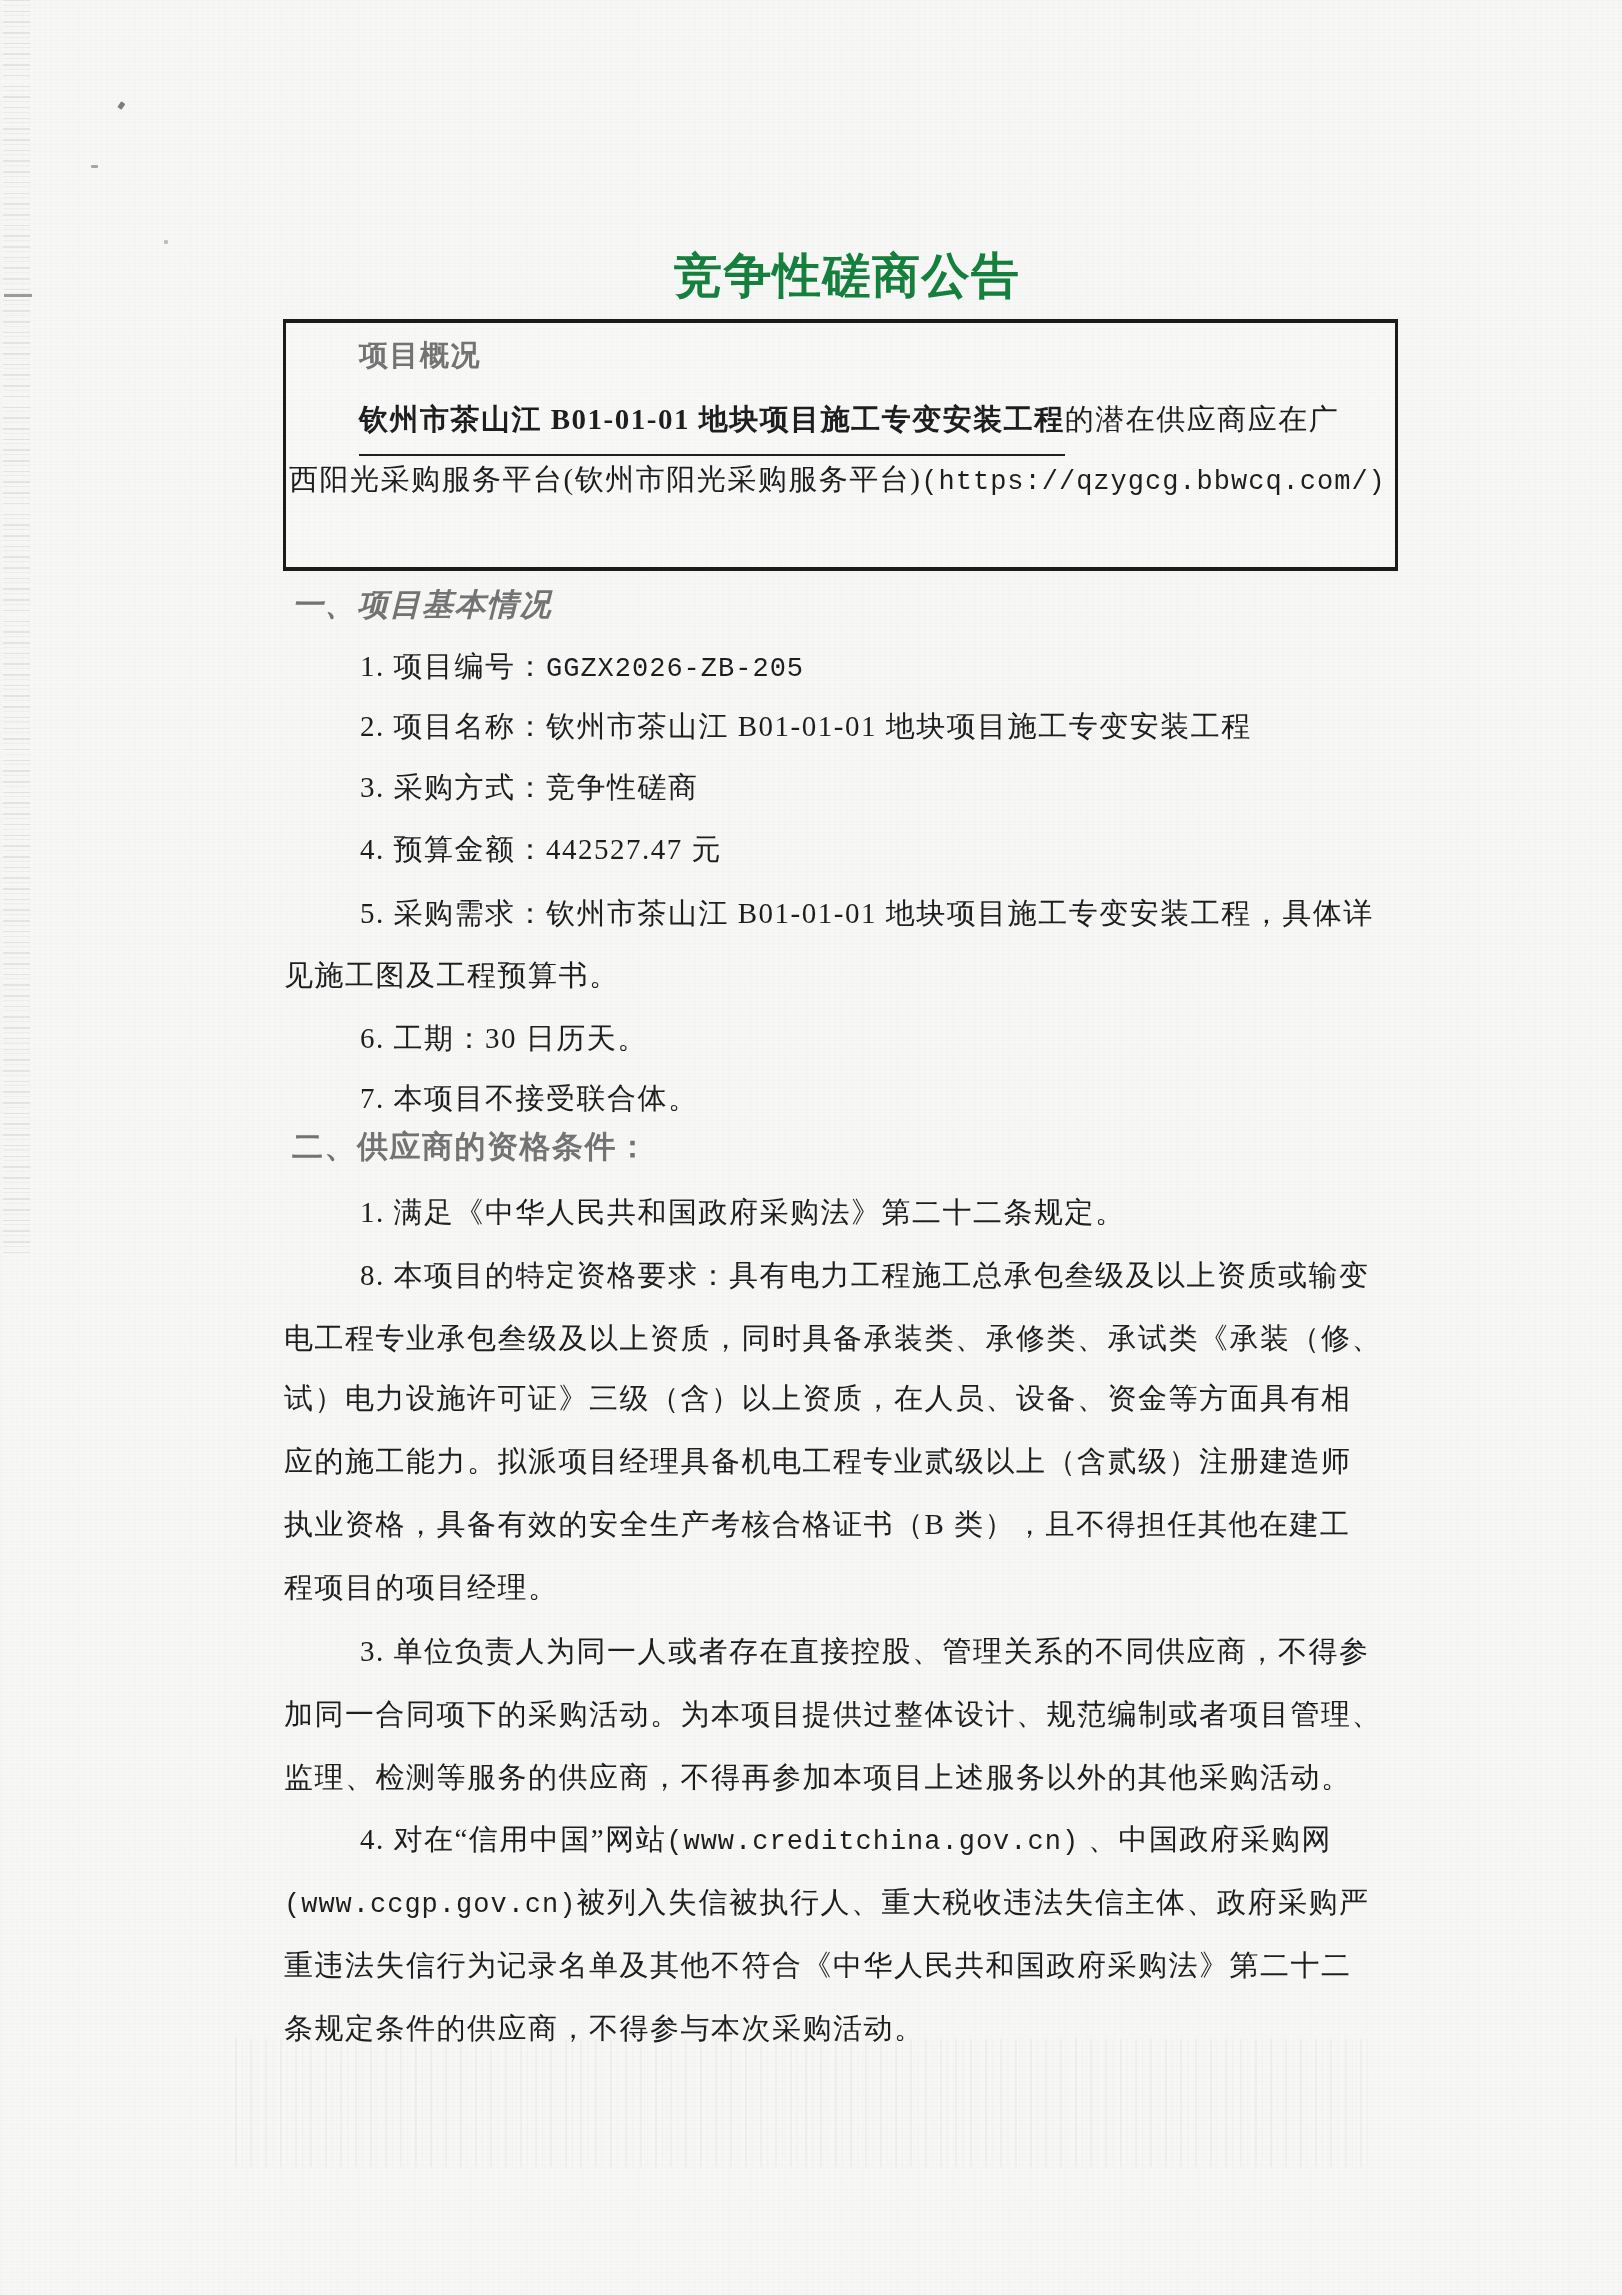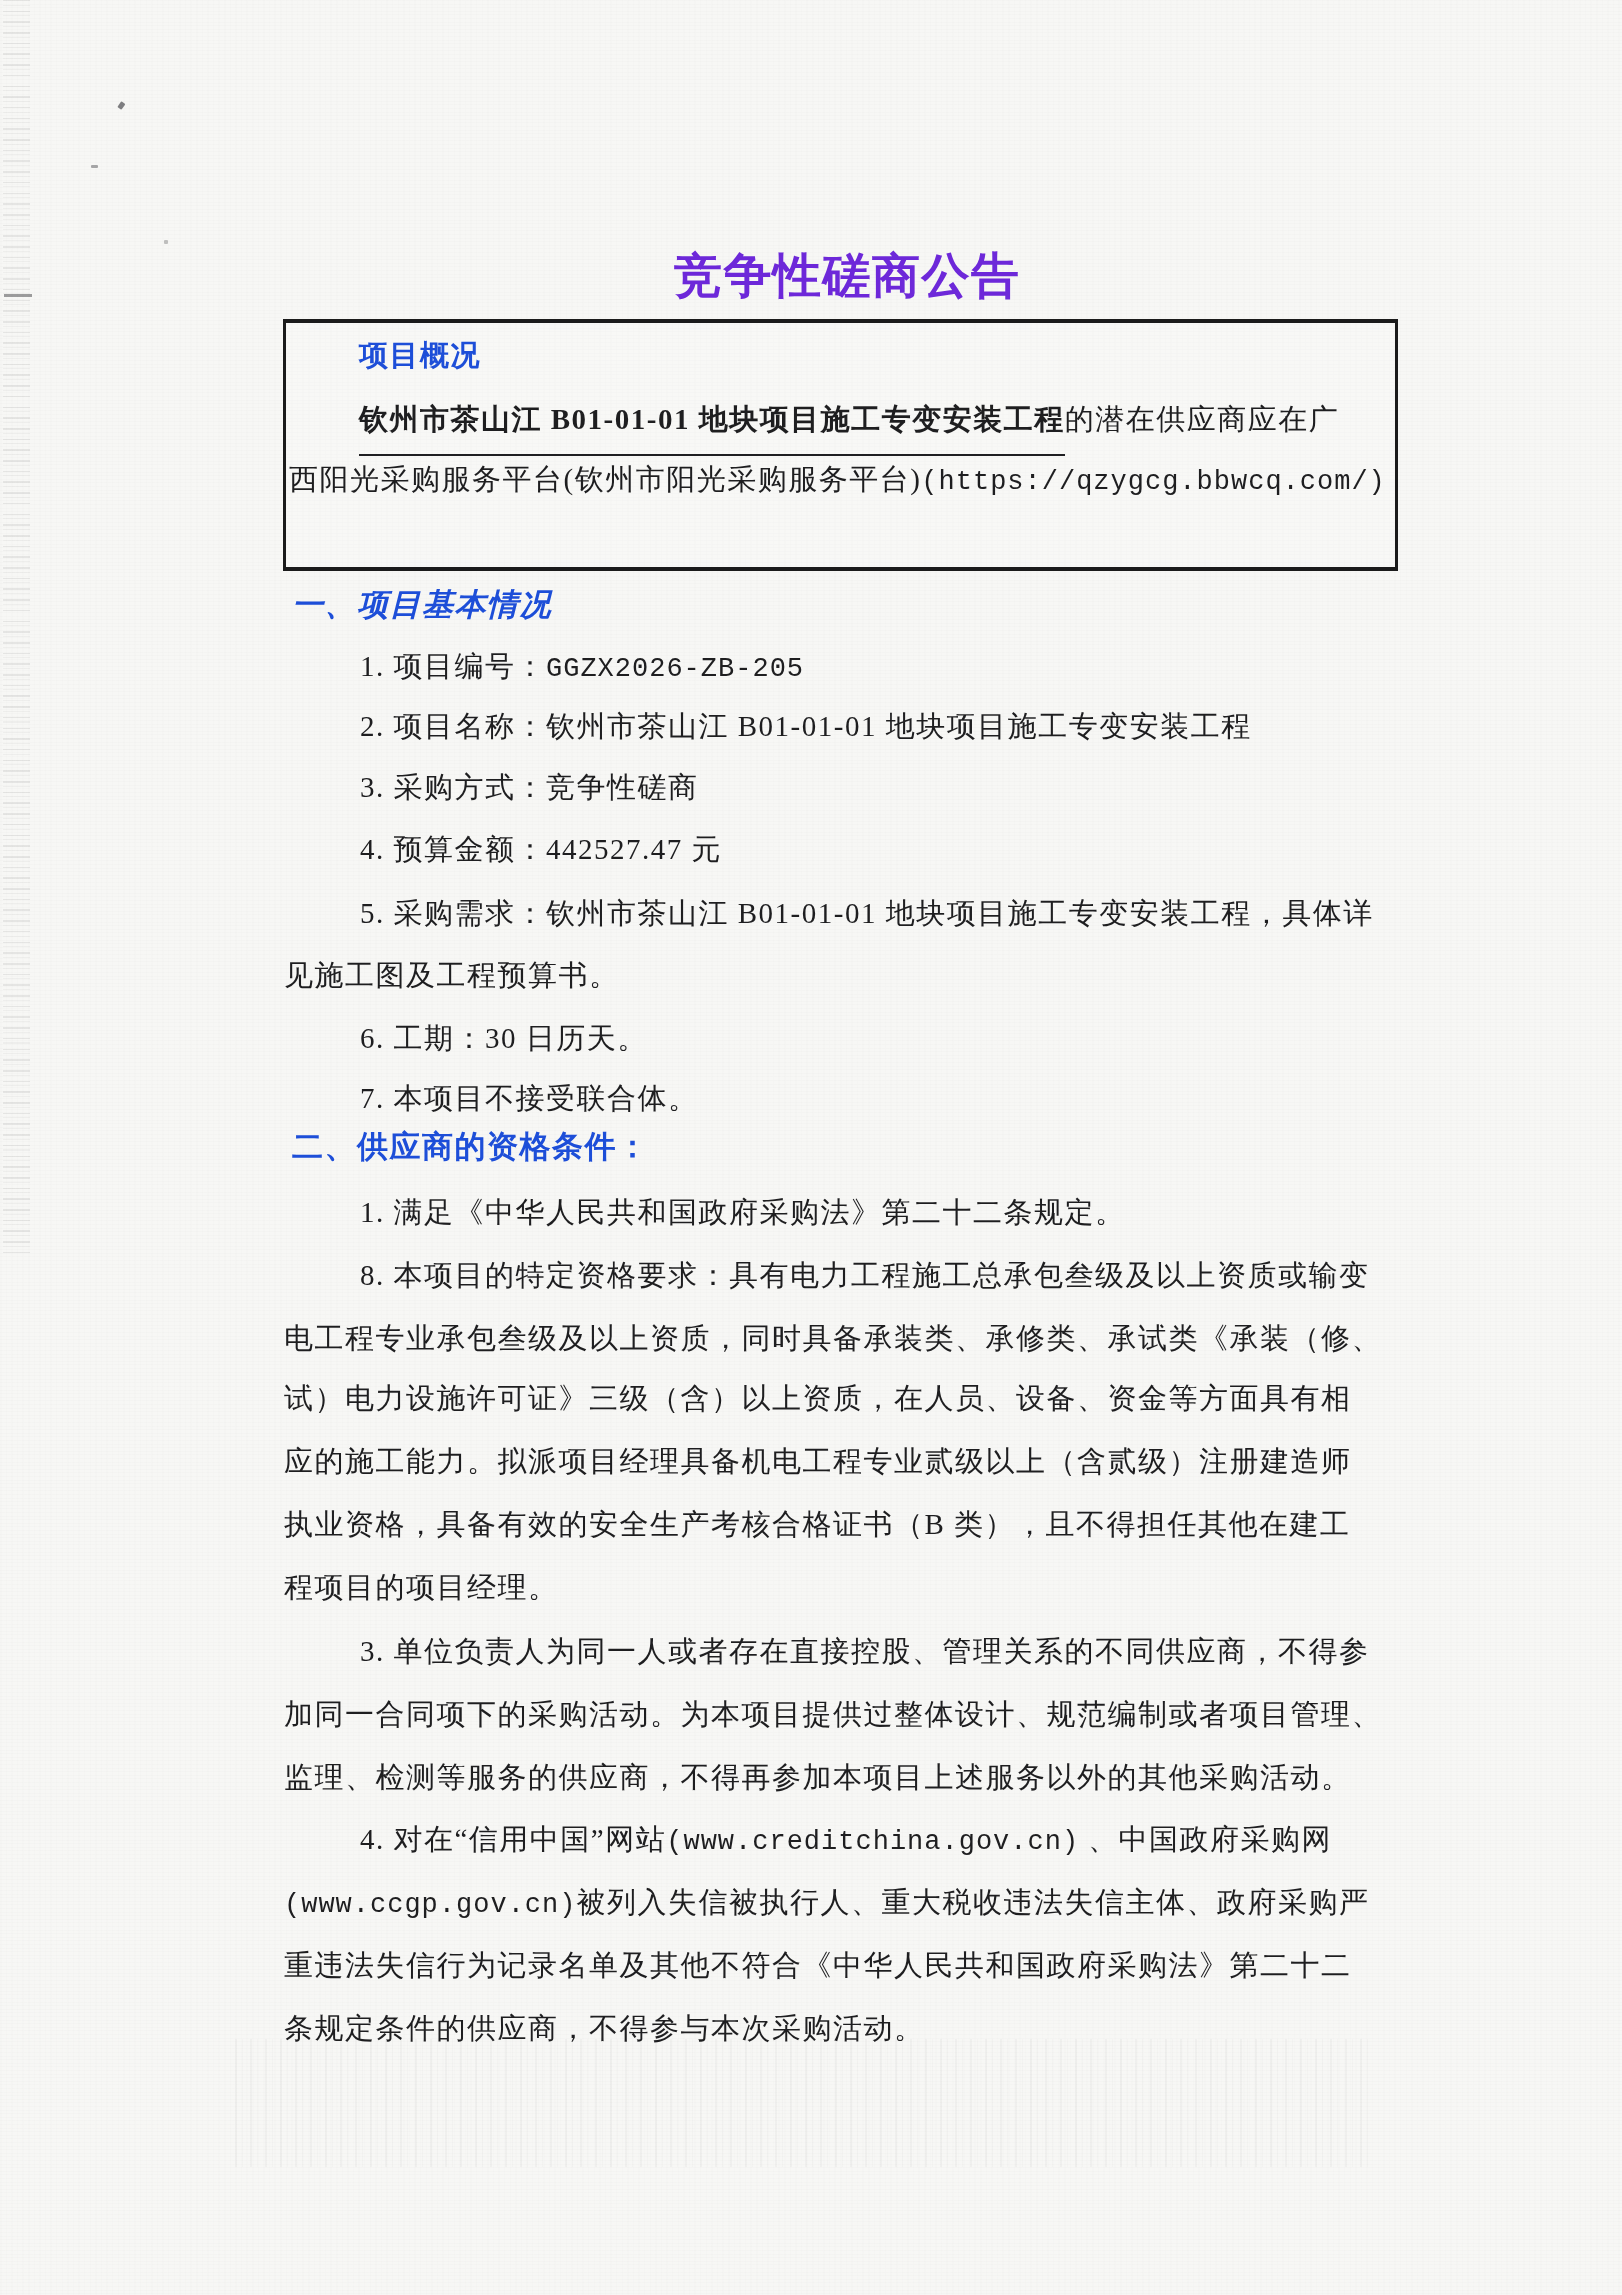--- a/index.html
+++ b/index.html
@@ -22,42 +22,42 @@
     background:
       repeating-linear-gradient(180deg, rgba(0,0,0,0.012) 0 1px, rgba(0,0,0,0) 1px 3.6px),
       repeating-linear-gradient(90deg, rgba(0,0,0,0.008) 0 1.5px, rgba(0,0,0,0) 1.5px 5.6px);
     pointer-events:none;
   }
   .doc-title {
     position:absolute;
     left:674px; top:244px;
     font-size:48px; font-weight:bold;
     letter-spacing:1.5px;
-    color:#6d28d9;
+    color:#15803d;
     white-space:nowrap;
   }
   .overview-box {
     position:absolute;
     left:283px; top:319px;
     width:1115px; height:252px;
     border:3.1px solid #1b1b1b;
     border-top-width:4.6px;
     border-bottom-width:4.1px;
     box-sizing:border-box;
     background:rgba(255,255,255,0.15);
   }
   .line {
     position:absolute;
     white-space:nowrap;
     font-size:29px;
     letter-spacing:1.5px;
     line-height:32px;
     color:#1e1e20;
   }
-  .bold { font-weight:bold; color:#1d4ed8; }
+  .bold { font-weight:bold; color:#737373; }
   .uline {
     font-weight:bold;
     border-bottom:2.6px solid #1f1f22;
     padding-bottom:19px;
   }
   .mono {
     font-family:"Liberation Mono","DejaVu Sans Mono",monospace;
     font-size:27px;
     letter-spacing:1px;
   }

